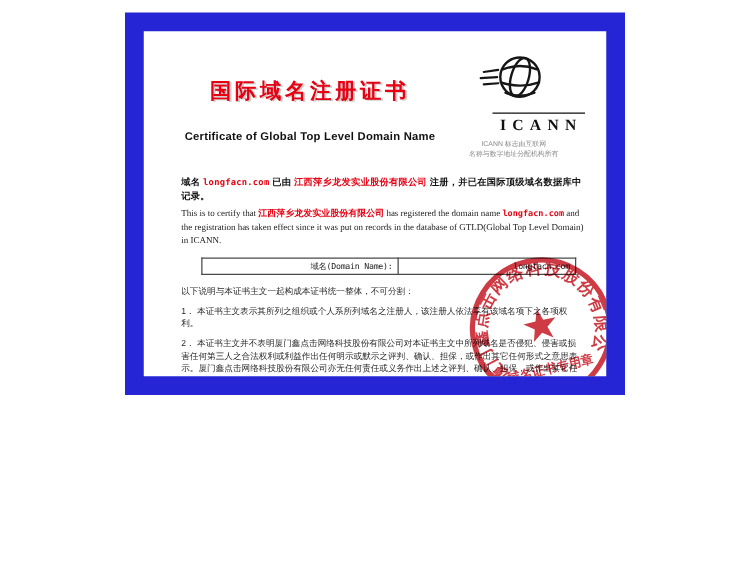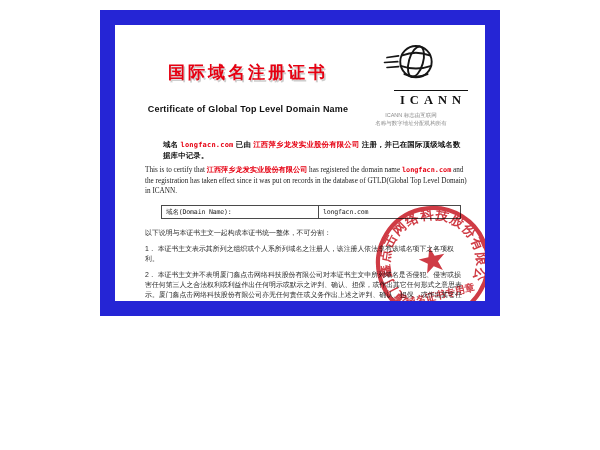--- a/index.html
+++ b/index.html
@@ -27,37 +27,37 @@
   .icann-block{width:116px;text-align:center;padding-top:2px;}
   .icann-name{
     display:inline-block;font-size:12.5px;font-weight:bold;color:#111;
     letter-spacing:5px;border-top:1.6px solid #111;padding:2px 2px 0 6px;margin-top:1px;
     font-family:"Liberation Serif","DejaVu Serif",serif;
     margin-left:40px;
   }
   .icann-disclaimer{font-size:5.5px;color:#8b8b8b;line-height:1.5;margin-top:3px;}
   
   .p-intro-cn{
-    margin:11px 2px 0 20px;font-size:7.4px;font-weight:bold;color:#111;
+    margin:11px 2px 0 2px;font-size:7.4px;font-weight:bold;color:#111;
     line-height:1.55;letter-spacing:.2px;
   }
   .p-intro-en{
     margin:3px 2px 0 2px;font-size:7.2px;color:#222;line-height:1.5;
     font-family:"Liberation Serif","DejaVu Serif",serif;
   }
   .red{color:#e60012;}
   .red-mono{color:#e60012;font-weight:bold;font-family:"DejaVu Sans Mono",monospace;font-size:.95em;}
   
   table.cert{
     border-collapse:collapse;margin:8px 0 0 18px;width:300px;
     font-size:6.6px;color:#1c1c1c;
   }
   table.cert td{
     border:1px solid #4a4a4a;padding:1px 4px;height:9.5px;vertical-align:middle;
-    font-family:"DejaVu Sans Mono",monospace;letter-spacing:-.2px;
+    font-family:"DejaVu Sans Mono",monospace;letter-spacing:-.2px;text-align:right;
   }
   table.cert td.lbl{width:148px;}
   
   .notes{margin:9px 2px 0 2px;font-size:6.9px;color:#2a2a2a;line-height:1.45;}
   .notes p{margin:0 0 0 0;}
   .notes p + p{margin-top:6px;}
   
   .stamp{
     position:absolute;left:258px;top:178px;width:120px;height:120px;
     transform:rotate(-13deg);opacity:.88;pointer-events:none;

